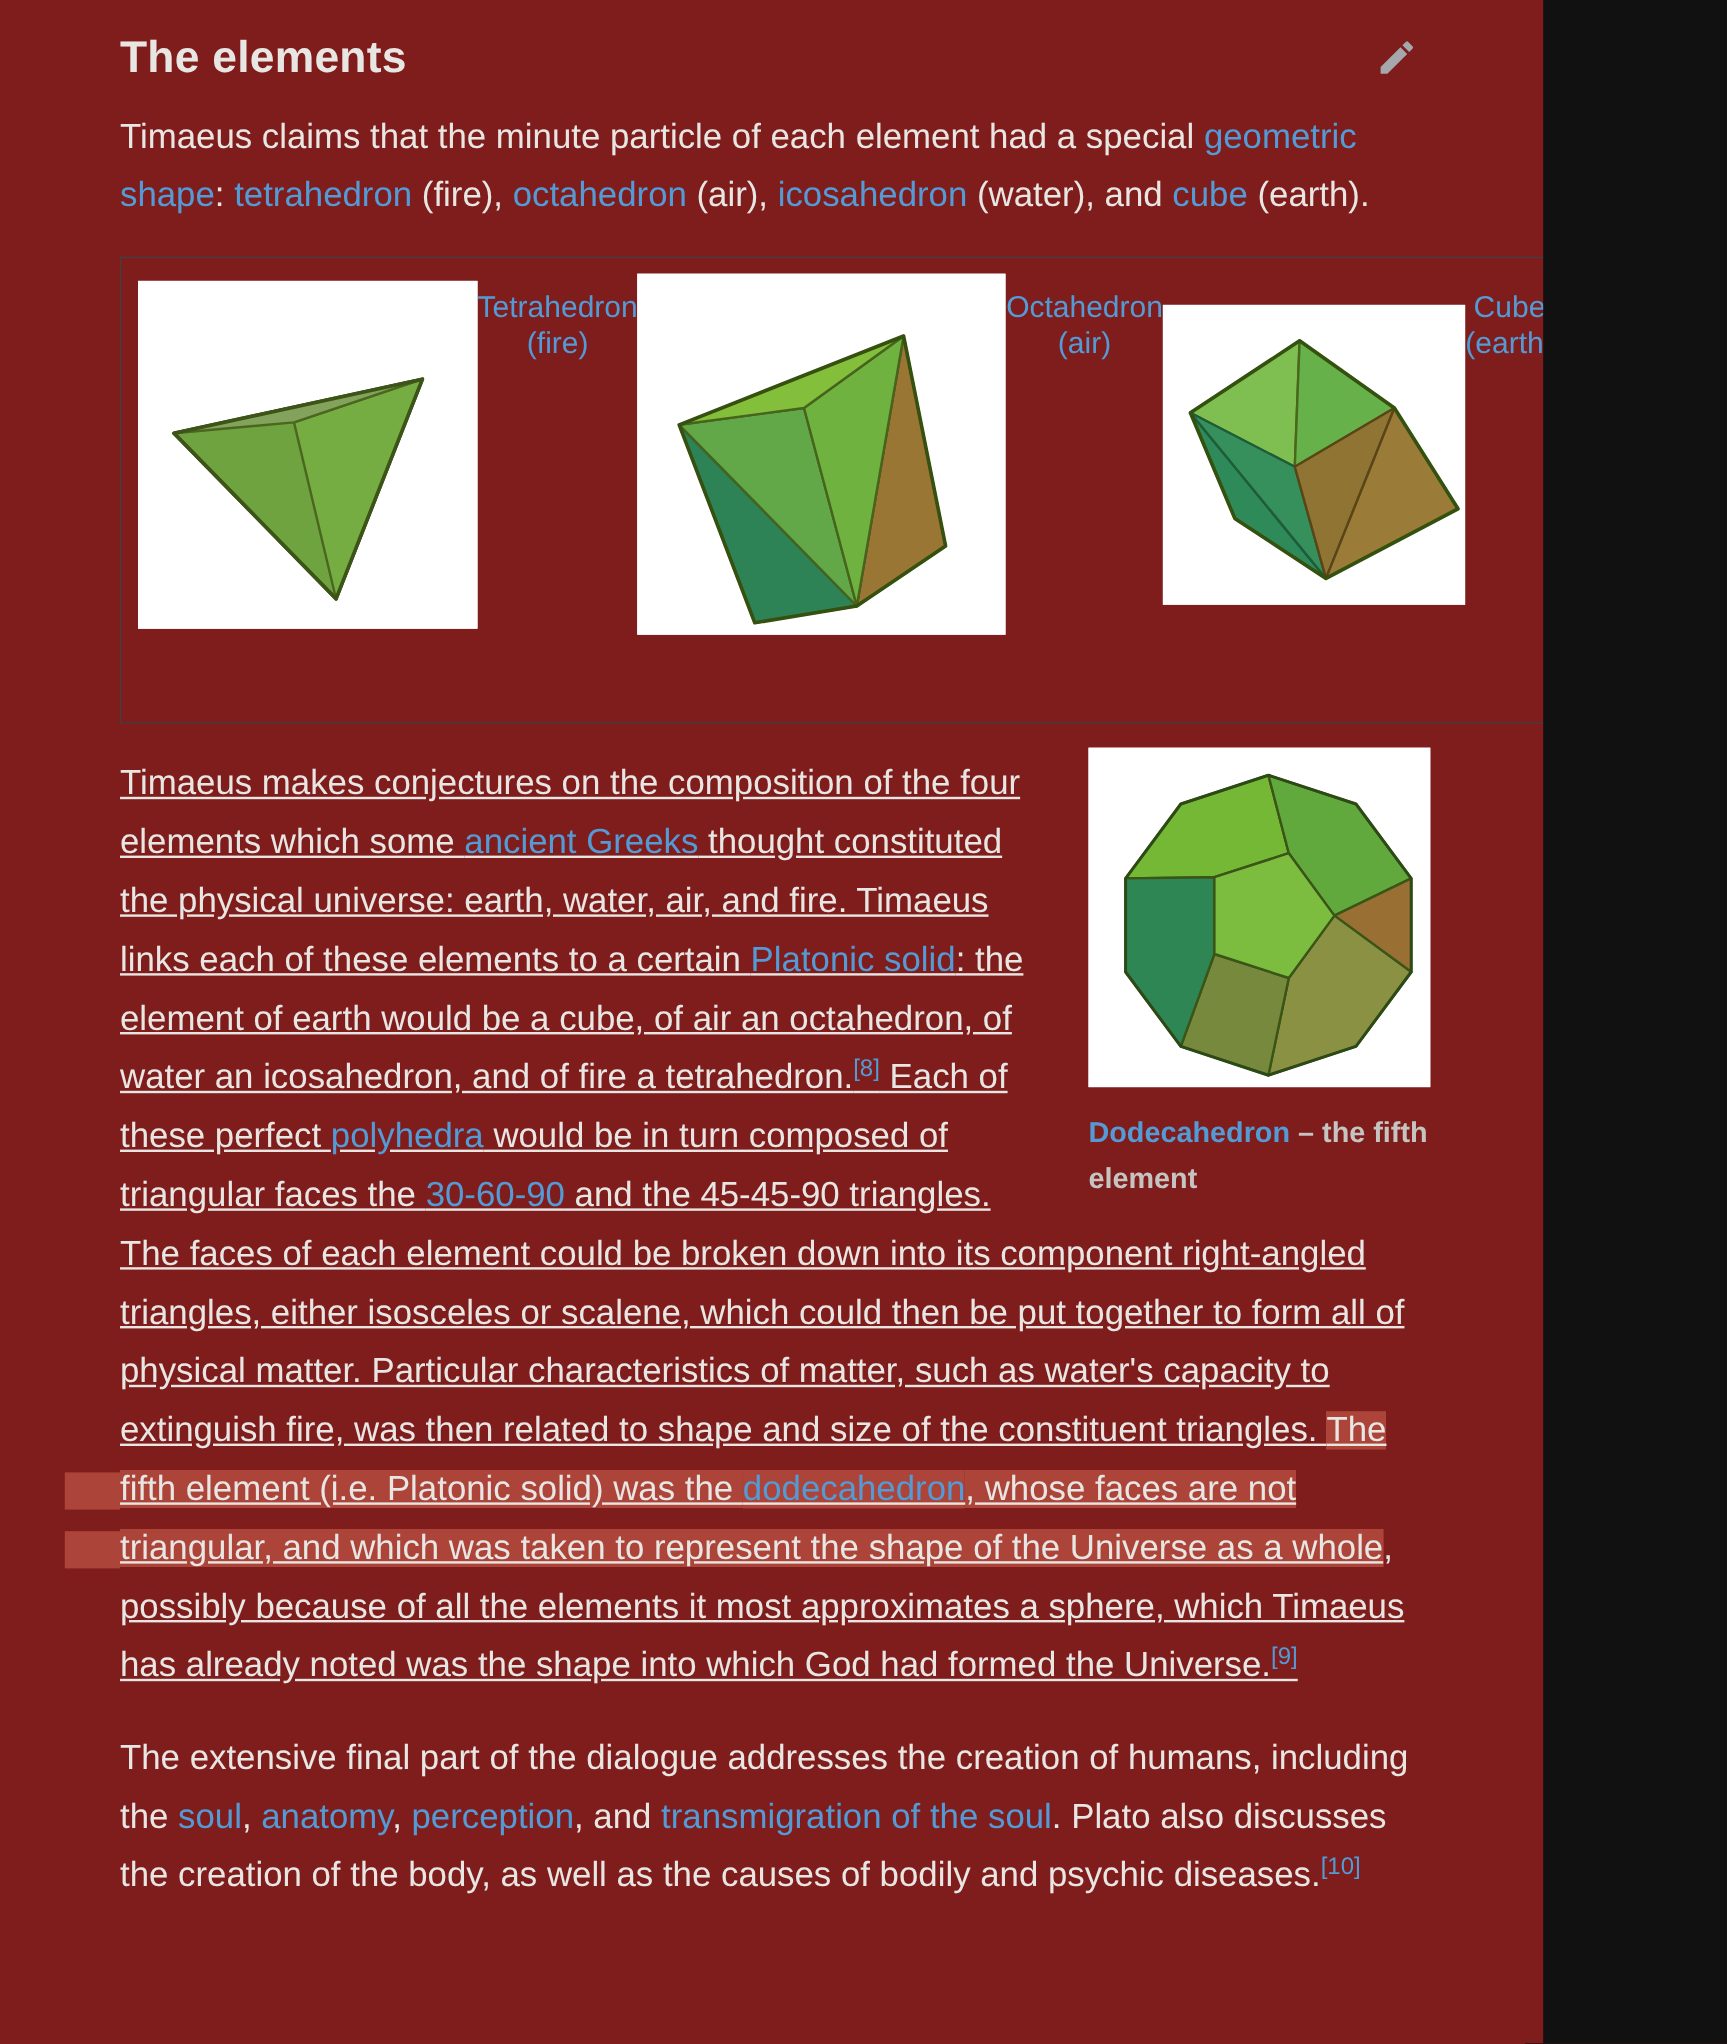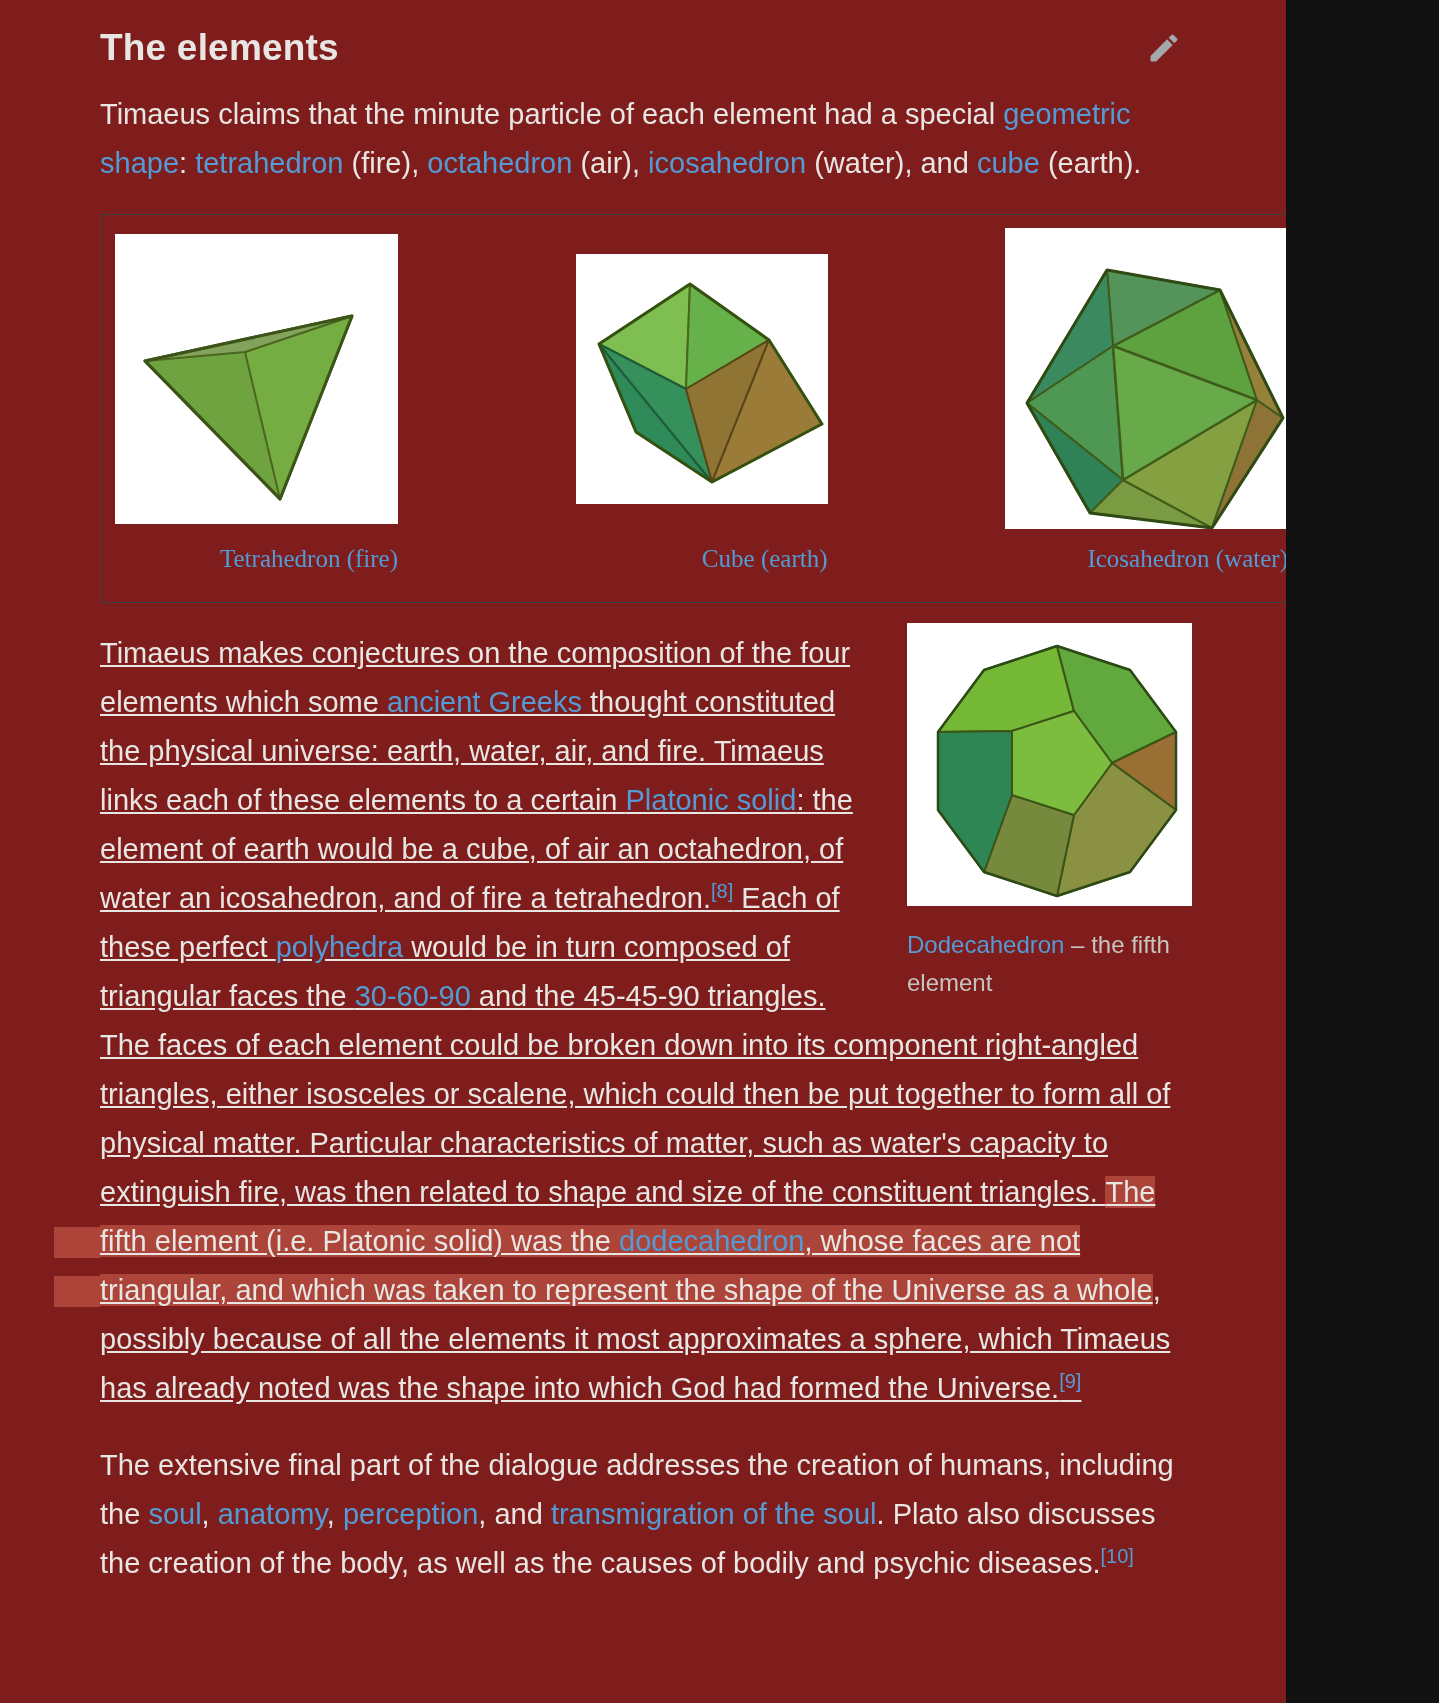--- a/index.html
+++ b/index.html
@@ -23,21 +23,21 @@
   .ref{font-size:20px;line-height:0;position:relative;top:-10px;}
   
   .gallery{
     margin-top:26px;
     width:1203px;height:389px;
     box-sizing:border-box;
     border:1px solid #3e4043;
     padding:12px 14px;
     display:flex;justify-content:space-between;align-items:flex-start;
   }
-  .g-item{display:flex;flex-direction:column;align-items:flex-end;font-family:Liberation Serif, serif;}
+  .g-item{display:flex;flex-direction:row;align-items:flex-start;}
   .g-imgwrap{height:303px;display:flex;align-items:center;justify-content:center;}
   .whitebox{background:#ffffff;display:block;}
   .g-cap{margin-top:14px;font-size:25px;line-height:30px;color:#549bd5;text-align:center;cursor:pointer;}
   
   .content{margin-top:26px;position:relative;}
   .float-fig{float:right;width:285px;margin:-6px 0 18px 44px;}
   .float-fig figcaption{margin-top:20px;font-size:24px;line-height:38px;color:#c6c4c1;}
   
   .hl{
     background-image:linear-gradient(rgba(209,100,80,0.55),rgba(209,100,80,0.55));
@@ -74,20 +74,34 @@
           <rect x="0" y="0" width="283" height="290" fill="#ffffff"></rect>
           <polygon points="30,127 237,82 165,265" fill="#6ea33f" stroke="#3c5417" stroke-width="3" stroke-linejoin="round"></polygon>
           <polygon points="130,118 237,82 165,265" fill="#76ad43" stroke="#4a661f" stroke-width="2" stroke-linejoin="round"></polygon>
           <polygon points="30,127 237,82 130,118" fill="#83a35c" stroke="#4a661f" stroke-width="2" stroke-linejoin="round"></polygon>
           <polygon points="30,127 237,82 165,265" fill="none" stroke="#3c5417" stroke-width="3" stroke-linejoin="round"></polygon>
         </svg>
       </div>
       <a class="g-cap">Tetrahedron (fire)</a>
     </div>
 
+    <div class="g-item">
+      <div class="g-imgwrap">
+        <svg class="whitebox" width="307" height="301" viewBox="0 0 307 301">
+          <rect x="0" y="0" width="307" height="301" fill="#ffffff"></rect>
+          <polygon points="222,52 257,227 183,277" fill="#997634" stroke="#5a4517" stroke-width="2" stroke-linejoin="round"></polygon>
+          <polygon points="35,126 98,291 183,277" fill="#2e8356" stroke="#1f5a36" stroke-width="2" stroke-linejoin="round"></polygon>
+          <polygon points="35,126 139,112 183,277" fill="#63a848" stroke="#46641d" stroke-width="2" stroke-linejoin="round"></polygon>
+          <polygon points="139,112 222,52 183,277" fill="#70b23f" stroke="#46641d" stroke-width="2" stroke-linejoin="round"></polygon>
+          <polygon points="35,126 222,52 139,112" fill="#84bf3b" stroke="#46641d" stroke-width="2" stroke-linejoin="round"></polygon>
+          <polygon points="35,126 222,52 257,227 183,277 98,291" fill="none" stroke="#35500f" stroke-width="3" stroke-linejoin="round"></polygon>
+        </svg>
+      </div>
+      <a class="g-cap">Octahedron (air)</a>
+    </div>
 
     <div class="g-item">
       <div class="g-imgwrap">
         <svg class="whitebox" width="252" height="250" viewBox="0 0 252 250">
           <rect x="0" y="0" width="252" height="250" fill="#ffffff"></rect>
           <polygon points="114,30 23,90 110,135" fill="#7fbf52" stroke="#4a671c" stroke-width="2" stroke-linejoin="round"></polygon>
           <polygon points="114,30 193,86 110,135" fill="#66b14a" stroke="#4a671c" stroke-width="2" stroke-linejoin="round"></polygon>
           <polygon points="23,90 60,178 136,228" fill="#2f8a59" stroke="#1f5c39" stroke-width="2" stroke-linejoin="round"></polygon>
           <polygon points="23,90 110,135 136,228" fill="#36905c" stroke="#1f5c39" stroke-width="2" stroke-linejoin="round"></polygon>
           <polygon points="110,135 193,86 136,228" fill="#8f7434" stroke="#5a4517" stroke-width="2" stroke-linejoin="round"></polygon>
@@ -115,21 +129,21 @@
           <polygon points="102,42 215,62 278,190 207,300 85,285 22,175" fill="none" stroke="#2f4a14" stroke-width="3" stroke-linejoin="round"></polygon>
         </svg>
       </div>
       <a class="g-cap">Icosahedron (water)</a>
     </div>
 
   </div>
 
   <div class="content">
 
-    <figure class="float-fig" style="margin-block:0;margin-inline:0 0;float:right;width:285px;margin-left:44px;margin-top:-6px;margin-bottom:18px;">
+    <figure class="float-fig" style="margin-block:0;margin-inline:0 0;float:right;width:285px;margin-left:44px;margin-top:-6px;margin-bottom:18px;font-weight:bold;">
       <svg class="whitebox" width="285" height="283" viewBox="0 0 285 283">
         <rect x="0" y="0" width="285" height="283" fill="#ffffff"></rect>
         <polygon points="31,109 77,47 150,23 167,88 105,108" fill="#74b836" stroke="#3b5517" stroke-width="2" stroke-linejoin="round"></polygon>
         <polygon points="150,23 223,47 269,109 205,140 167,88" fill="#61a93c" stroke="#3b5517" stroke-width="2" stroke-linejoin="round"></polygon>
         <polygon points="269,109 269,187 205,140" fill="#9a6f33" stroke="#3b5517" stroke-width="2" stroke-linejoin="round"></polygon>
         <polygon points="269,187 223,249 150,273 167,192 205,140" fill="#8a9142" stroke="#3b5517" stroke-width="2" stroke-linejoin="round"></polygon>
         <polygon points="150,273 77,249 105,172 167,192" fill="#76893c" stroke="#3b5517" stroke-width="2" stroke-linejoin="round"></polygon>
         <polygon points="77,249 31,187 31,109 105,108 105,172" fill="#2e8655" stroke="#3b5517" stroke-width="2" stroke-linejoin="round"></polygon>
         <polygon points="167,88 205,140 167,192 105,172 105,108" fill="#7cbd3f" stroke="#3b5517" stroke-width="2" stroke-linejoin="round"></polygon>
         <polygon points="150,23 223,47 269,109 269,187 223,249 150,273 77,249 31,187 31,109 77,47" fill="none" stroke="#2d4a16" stroke-width="2.5" stroke-linejoin="round"></polygon>

